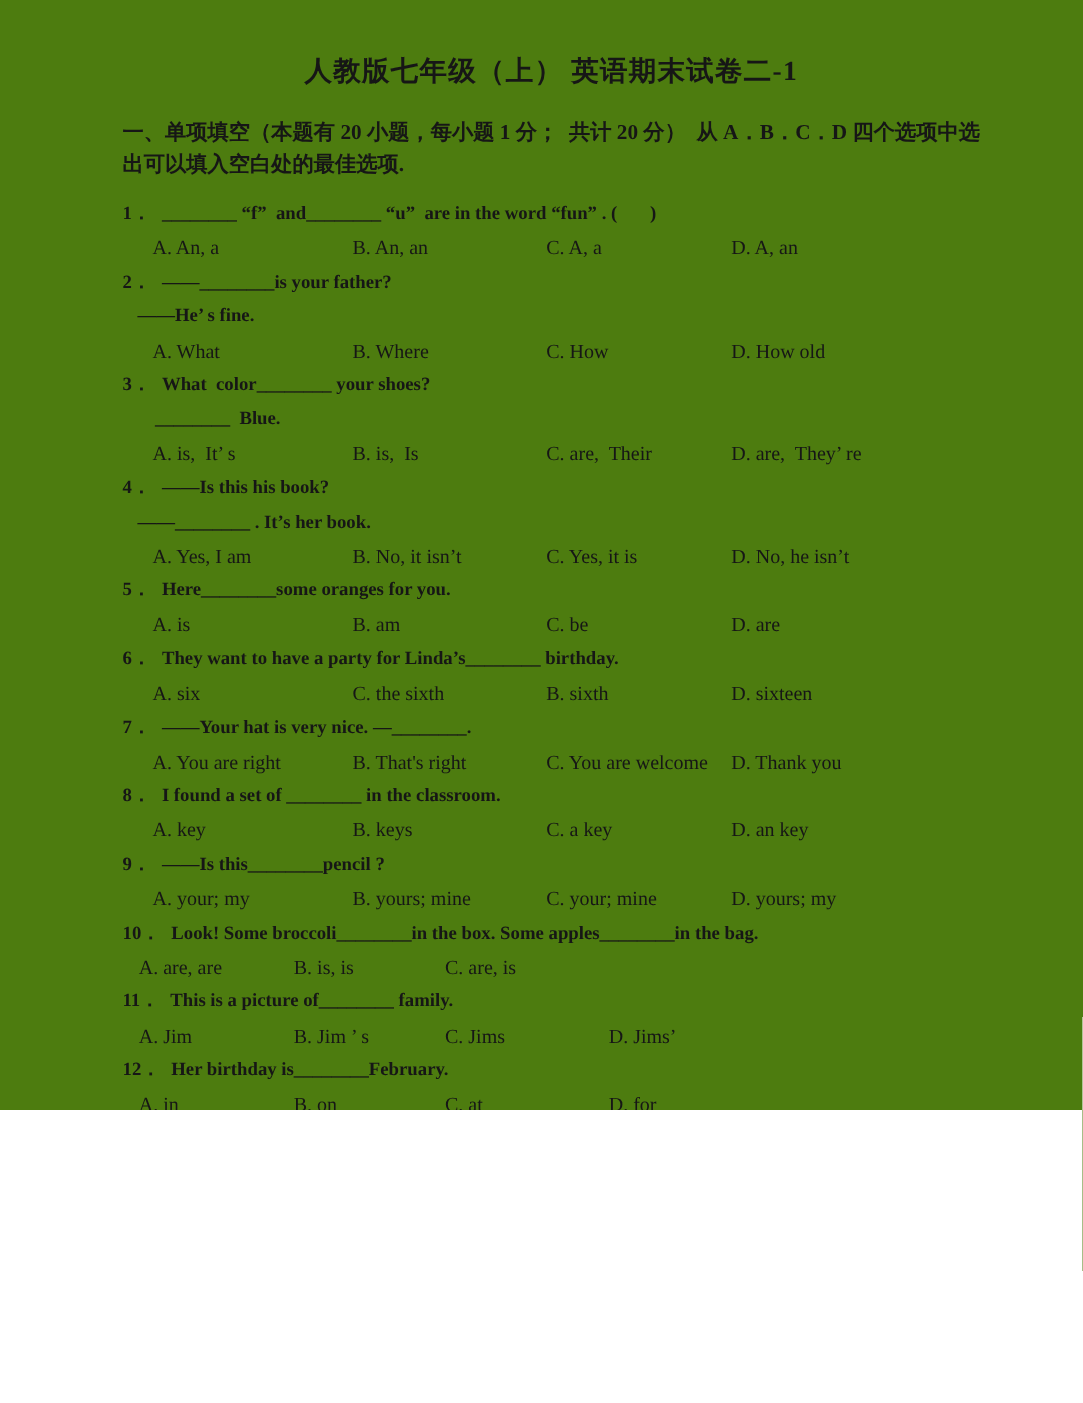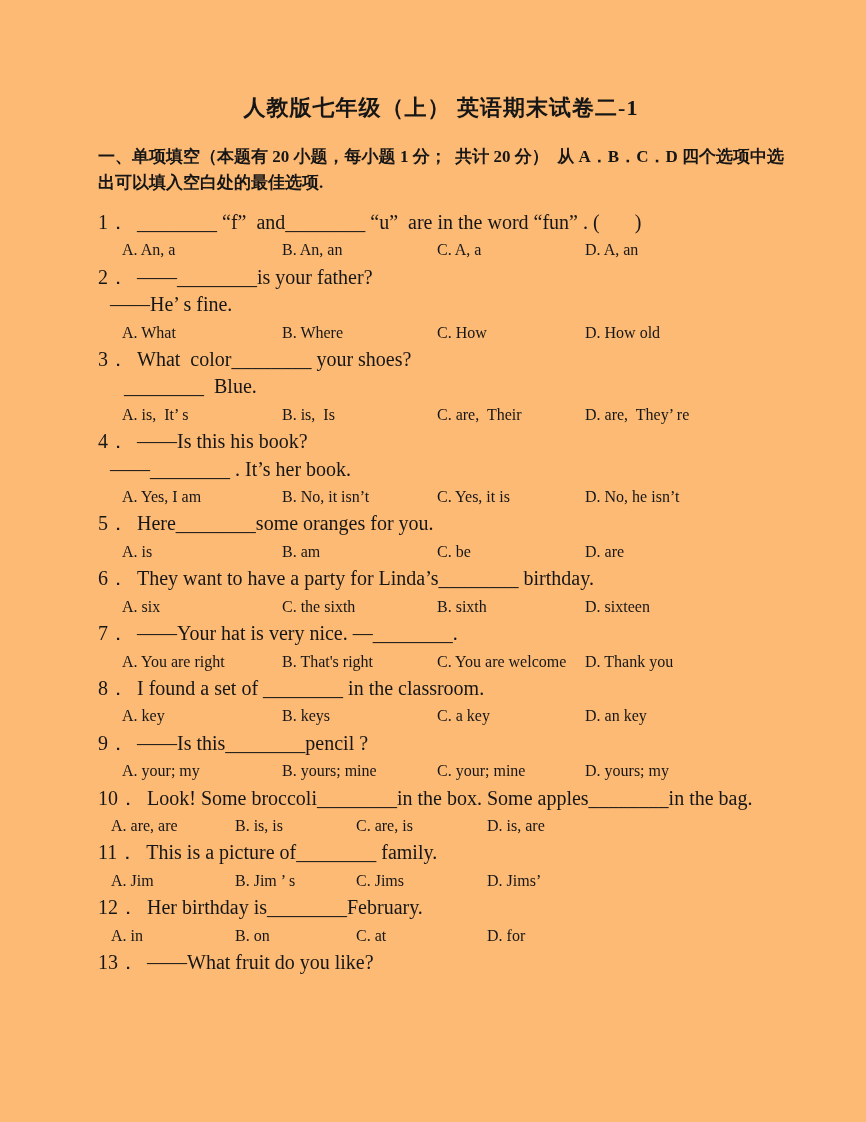--- a/index.html
+++ b/index.html
@@ -3,25 +3,25 @@
 <meta charset="utf-8">
 <style>
   html, body {
     margin: 0;
     padding: 0;
     background: #ffffff;
   }
   .page {
     position: relative;
     width: 866px;
-    height: 1122px;
+    height: 888px;
     margin: 0 auto;
     box-sizing: border-box;
-    padding: 93px 82px 0 98px;
-    background: #fdba74;
+    padding: 42px 82px 0 98px;
+    background: #4d7c0f;
     color: #161616;
     font-family: "Liberation Serif", "DejaVu Serif", serif;
     overflow: hidden;
   }
   .title {
     font-size: 22px;
     font-weight: 700;
     text-align: center;
     margin: 0 0 21px 0;
     letter-spacing: 1px;
@@ -30,23 +30,24 @@
   .section-heading {
     font-size: 17px;
     font-weight: 700;
     line-height: 26px;
     margin: 0 0 13px 0;
     white-space: pre-wrap;
     text-align: justify;
   }
   .question { margin: 0; }
   .line {
-    font-size: 20px;
+    font-size: 15px;
     line-height: 27.4px;
     white-space: pre-wrap;
+    font-weight: bold;
   }
   .qnum {
     display: inline-block;
     min-width: 22px;
     margin-right: 9px;
   }
   .cont { margin-left: 12px; }
   .cont.deep { margin-left: 26px; }
   .options {
     display: grid;
@@ -103,21 +104,21 @@
       <div class="question">
         <div class="line"><span class="qnum">8．</span><span class="qtext">I found a set of ________ in the classroom.</span></div>
         <div class="options"><span class="opt">A. key</span><span class="opt">B. keys</span><span class="opt">C. a key</span><span class="opt">D. an key</span></div>
       </div>
       <div class="question">
         <div class="line"><span class="qnum">9．</span><span class="qtext">——Is this________pencil ?</span></div>
         <div class="options"><span class="opt">A. your; my</span><span class="opt">B. yours; mine</span><span class="opt">C. your; mine</span><span class="opt">D. yours; my</span></div>
       </div>
       <div class="question">
         <div class="line"><span class="qnum">10．</span><span class="qtext">Look! Some broccoli________in the box. Some apples________in the bag.</span></div>
-        <div class="options narrow"><span class="opt">A. are, are</span><span class="opt">B. is, is</span><span class="opt">C. are, is</span><span class="opt">D. is, are</span></div>
+        <div class="options narrow"><span class="opt">A. are, are</span><span class="opt">B. is, is</span><span class="opt">C. are, is</span></div>
       </div>
       <div class="question">
         <div class="line"><span class="qnum">11．</span><span class="qtext">This is a picture of________ family.</span></div>
         <div class="options narrow"><span class="opt">A. Jim</span><span class="opt">B. Jim ’ s</span><span class="opt">C. Jims</span><span class="opt">D. Jims’</span></div>
       </div>
       <div class="question">
         <div class="line"><span class="qnum">12．</span><span class="qtext">Her birthday is________February.</span></div>
         <div class="options narrow"><span class="opt">A. in</span><span class="opt">B. on</span><span class="opt">C. at</span><span class="opt">D. for</span></div>
       </div>
       <div class="question">

